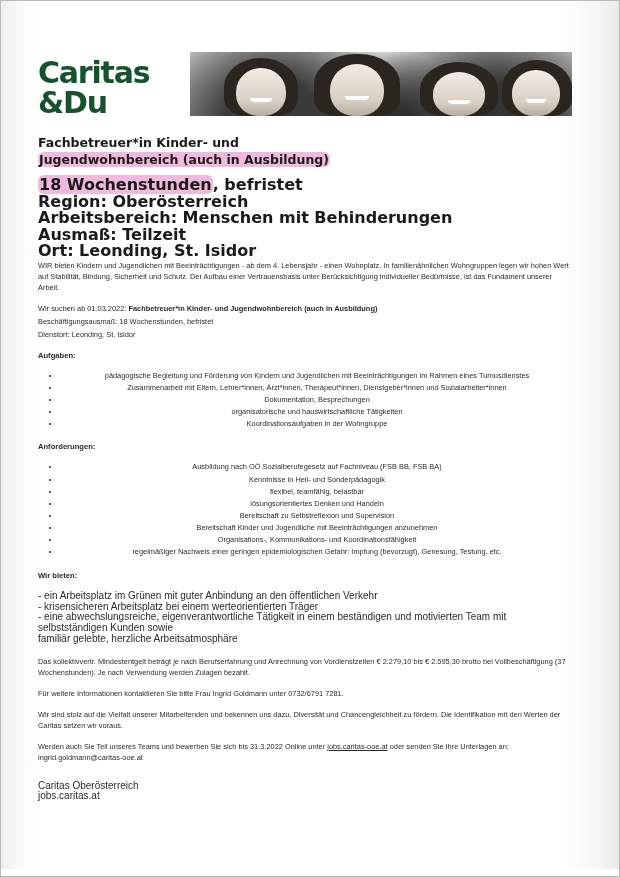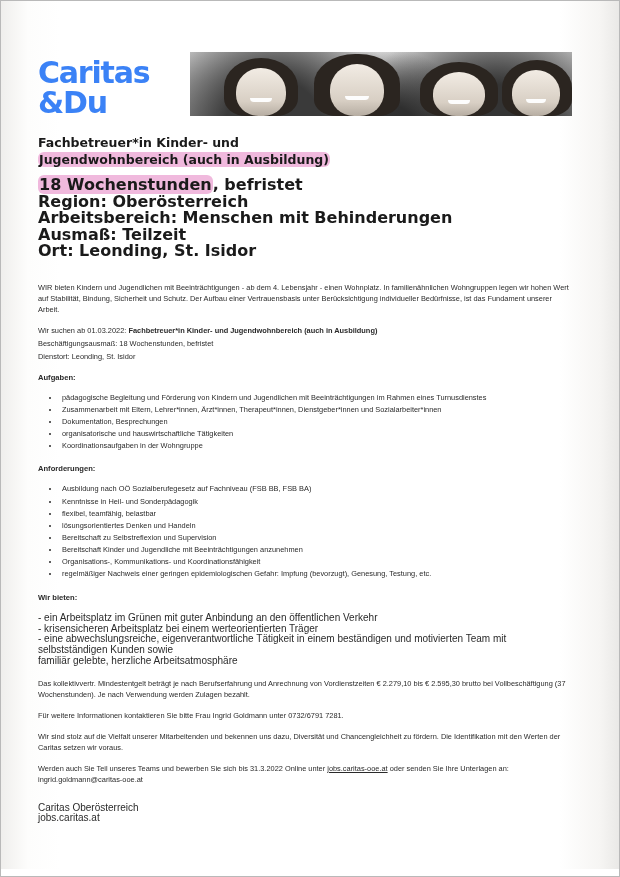--- a/index.html
+++ b/index.html
@@ -48,21 +48,21 @@
     display: flex;
     align-items: flex-start;
     height: 72px;
   }
   .logo {
     font-family: "DejaVu Sans", sans-serif;
     font-weight: bold;
     font-size: 30px;
     line-height: 30px;
     letter-spacing: -1.2px;
-    color: #3b82f6;
+    color: #14532d;
     width: 152px;
     padding-top: 6px;
   }
   .logo .line2 { display: block; }
   .photo {
     position: relative;
     width: 382px;
     height: 64px;
     overflow: hidden;
     background: #8e8e8e;
@@ -127,38 +127,38 @@
     font-family: "DejaVu Sans", sans-serif;
     font-weight: bold;
     font-size: 16px;
     line-height: 16.5px;
     color: #1a1a1a;
   }
   .meta-block .row { white-space: nowrap; }
 
   
   .body-text {
-    margin-top: 22px;
     font-size: 7.4px;
     line-height: 11px;
     color: #2a2a2a;
     text-align: left;
   }
   .body-text p { margin: 0 0 10px 0; }
   .body-text p.tight { margin-bottom: 2px; }
   .body-text .b { font-weight: bold; }
   .sec-head {
     font-weight: bold;
     font-size: 7.6px;
     margin: 0 0 4px 0;
   }
   ul.bullets {
     margin: 0 0 12px 0;
     padding-left: 22px;
     list-style: disc;
+    text-align: center;
   }
   ul.bullets li {
     font-size: 7.4px;
     line-height: 10.6px;
     margin-bottom: 1.5px;
     padding-left: 2px;
   }
   .offer-lines div {
     font-size: 10px;
     line-height: 10.8px;

